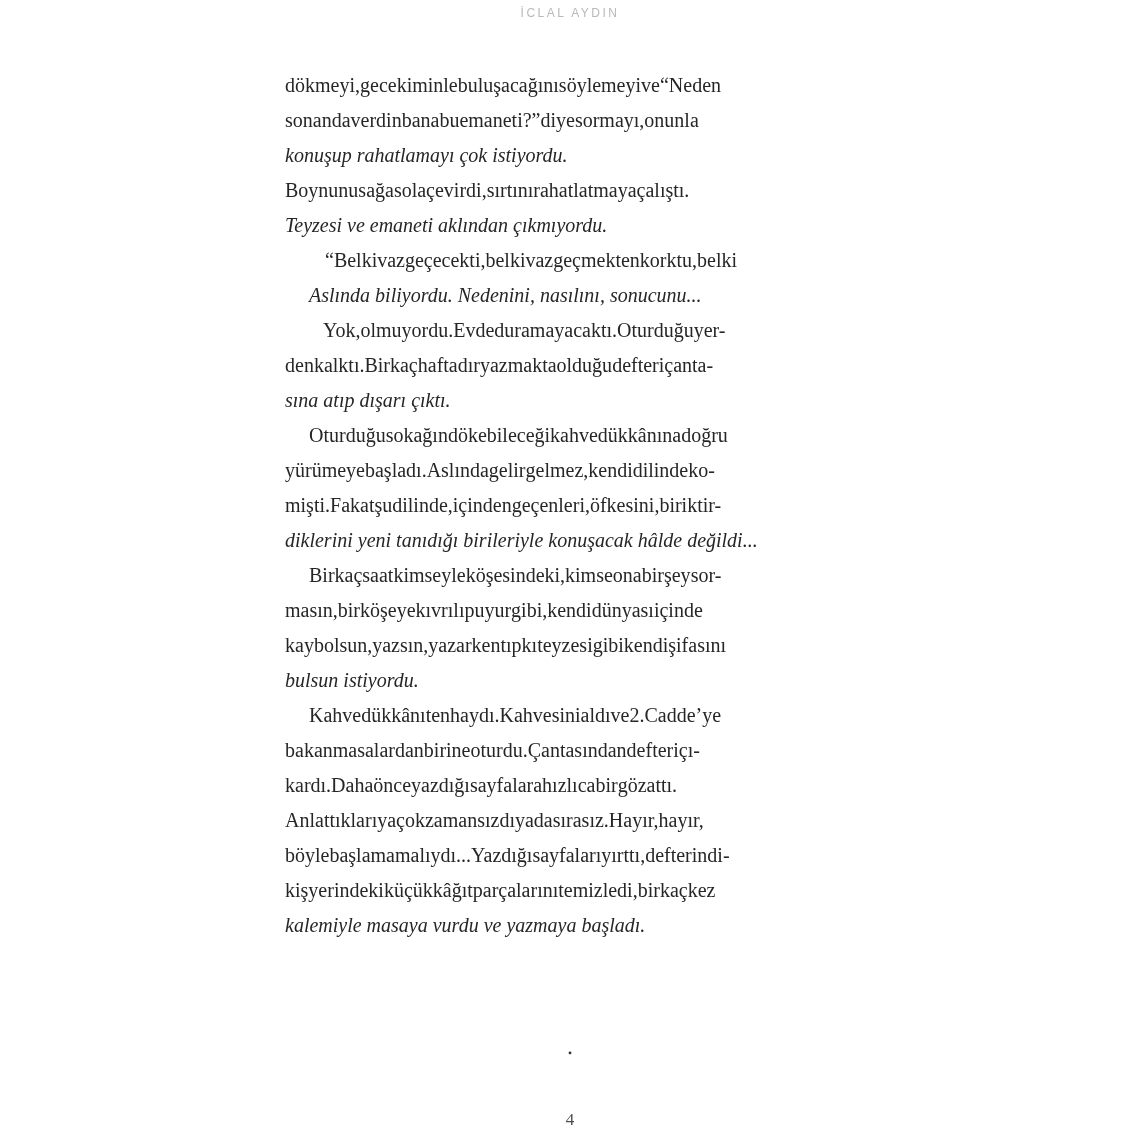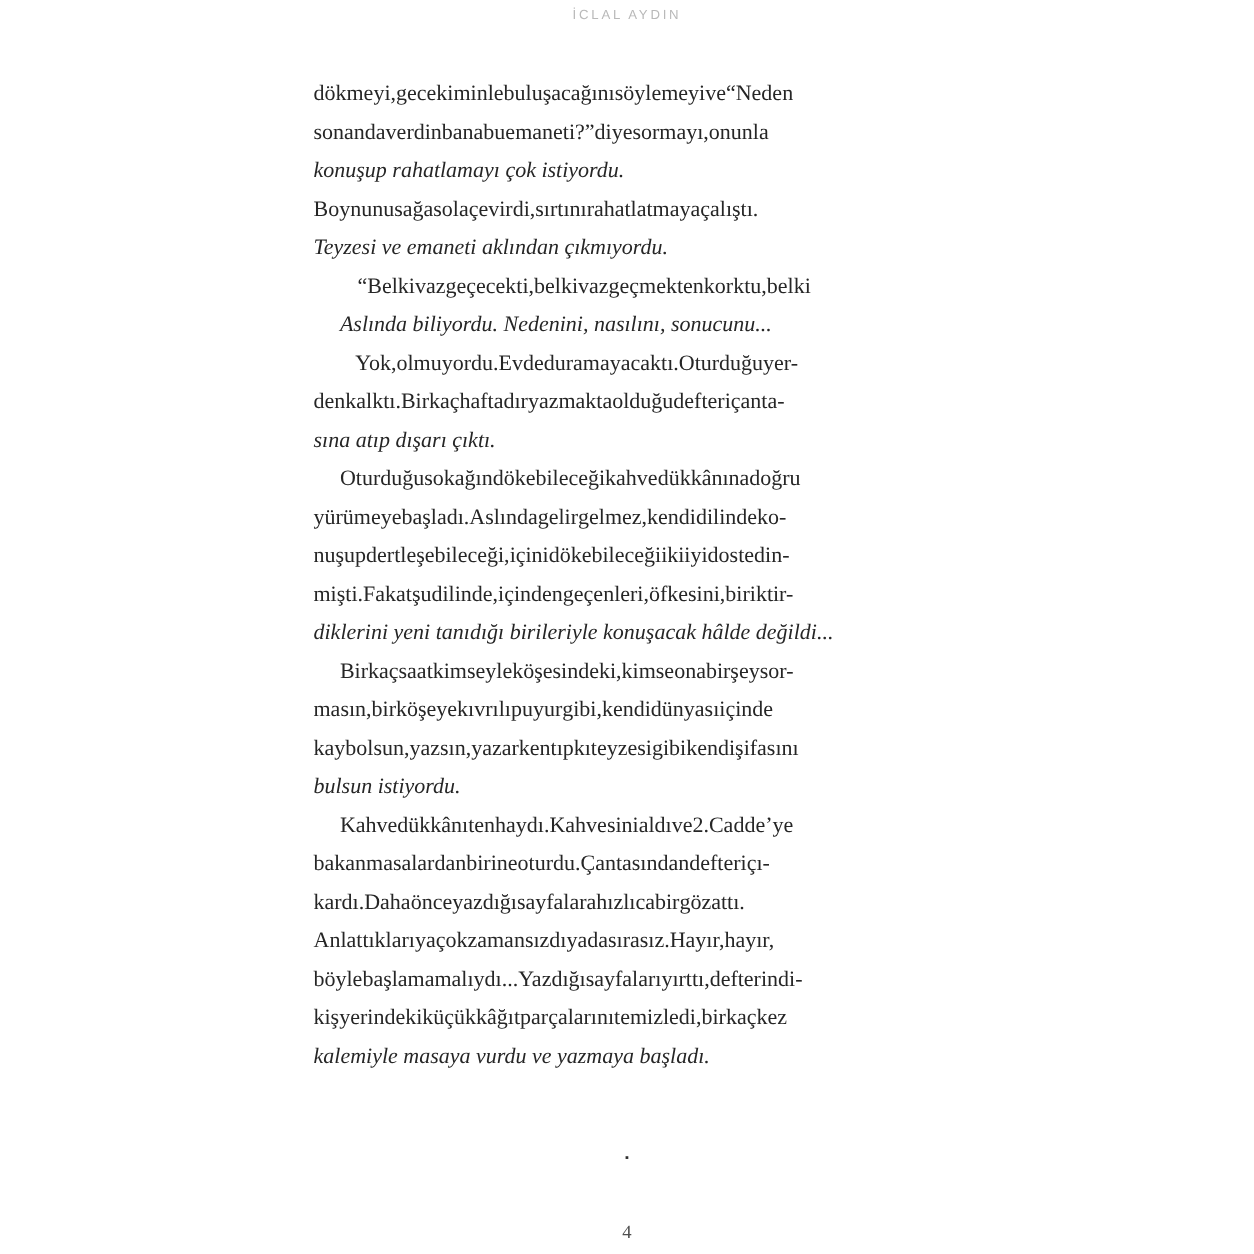--- a/index.html
+++ b/index.html
@@ -160,30 +160,20 @@
           <span>yürümeye</span>
           <span>başladı.</span>
           <span>Aslında</span>
           <span>gelir</span>
           <span>gelmez,</span>
           <span>kendi</span>
           <span>dilinde</span>
           <span>ko-</span>
         </div>
         <div class="line">
-          <span>nuşup</span>
-          <span>dertleşebileceği,</span>
-          <span>içini</span>
-          <span>dökebileceği</span>
-          <span>iki</span>
-          <span>iyi</span>
-          <span>dost</span>
-          <span>edin-</span>
-        </div>
-        <div class="line">
           <span>mişti.</span>
           <span>Fakat</span>
           <span>şu</span>
           <span>dilinde,</span>
           <span>içinden</span>
           <span>geçenleri,</span>
           <span>öfkesini,</span>
           <span>biriktir-</span>
         </div>
         <div class="line last">diklerini yeni tanıdığı birileriyle konuşacak hâlde değildi...</div>

